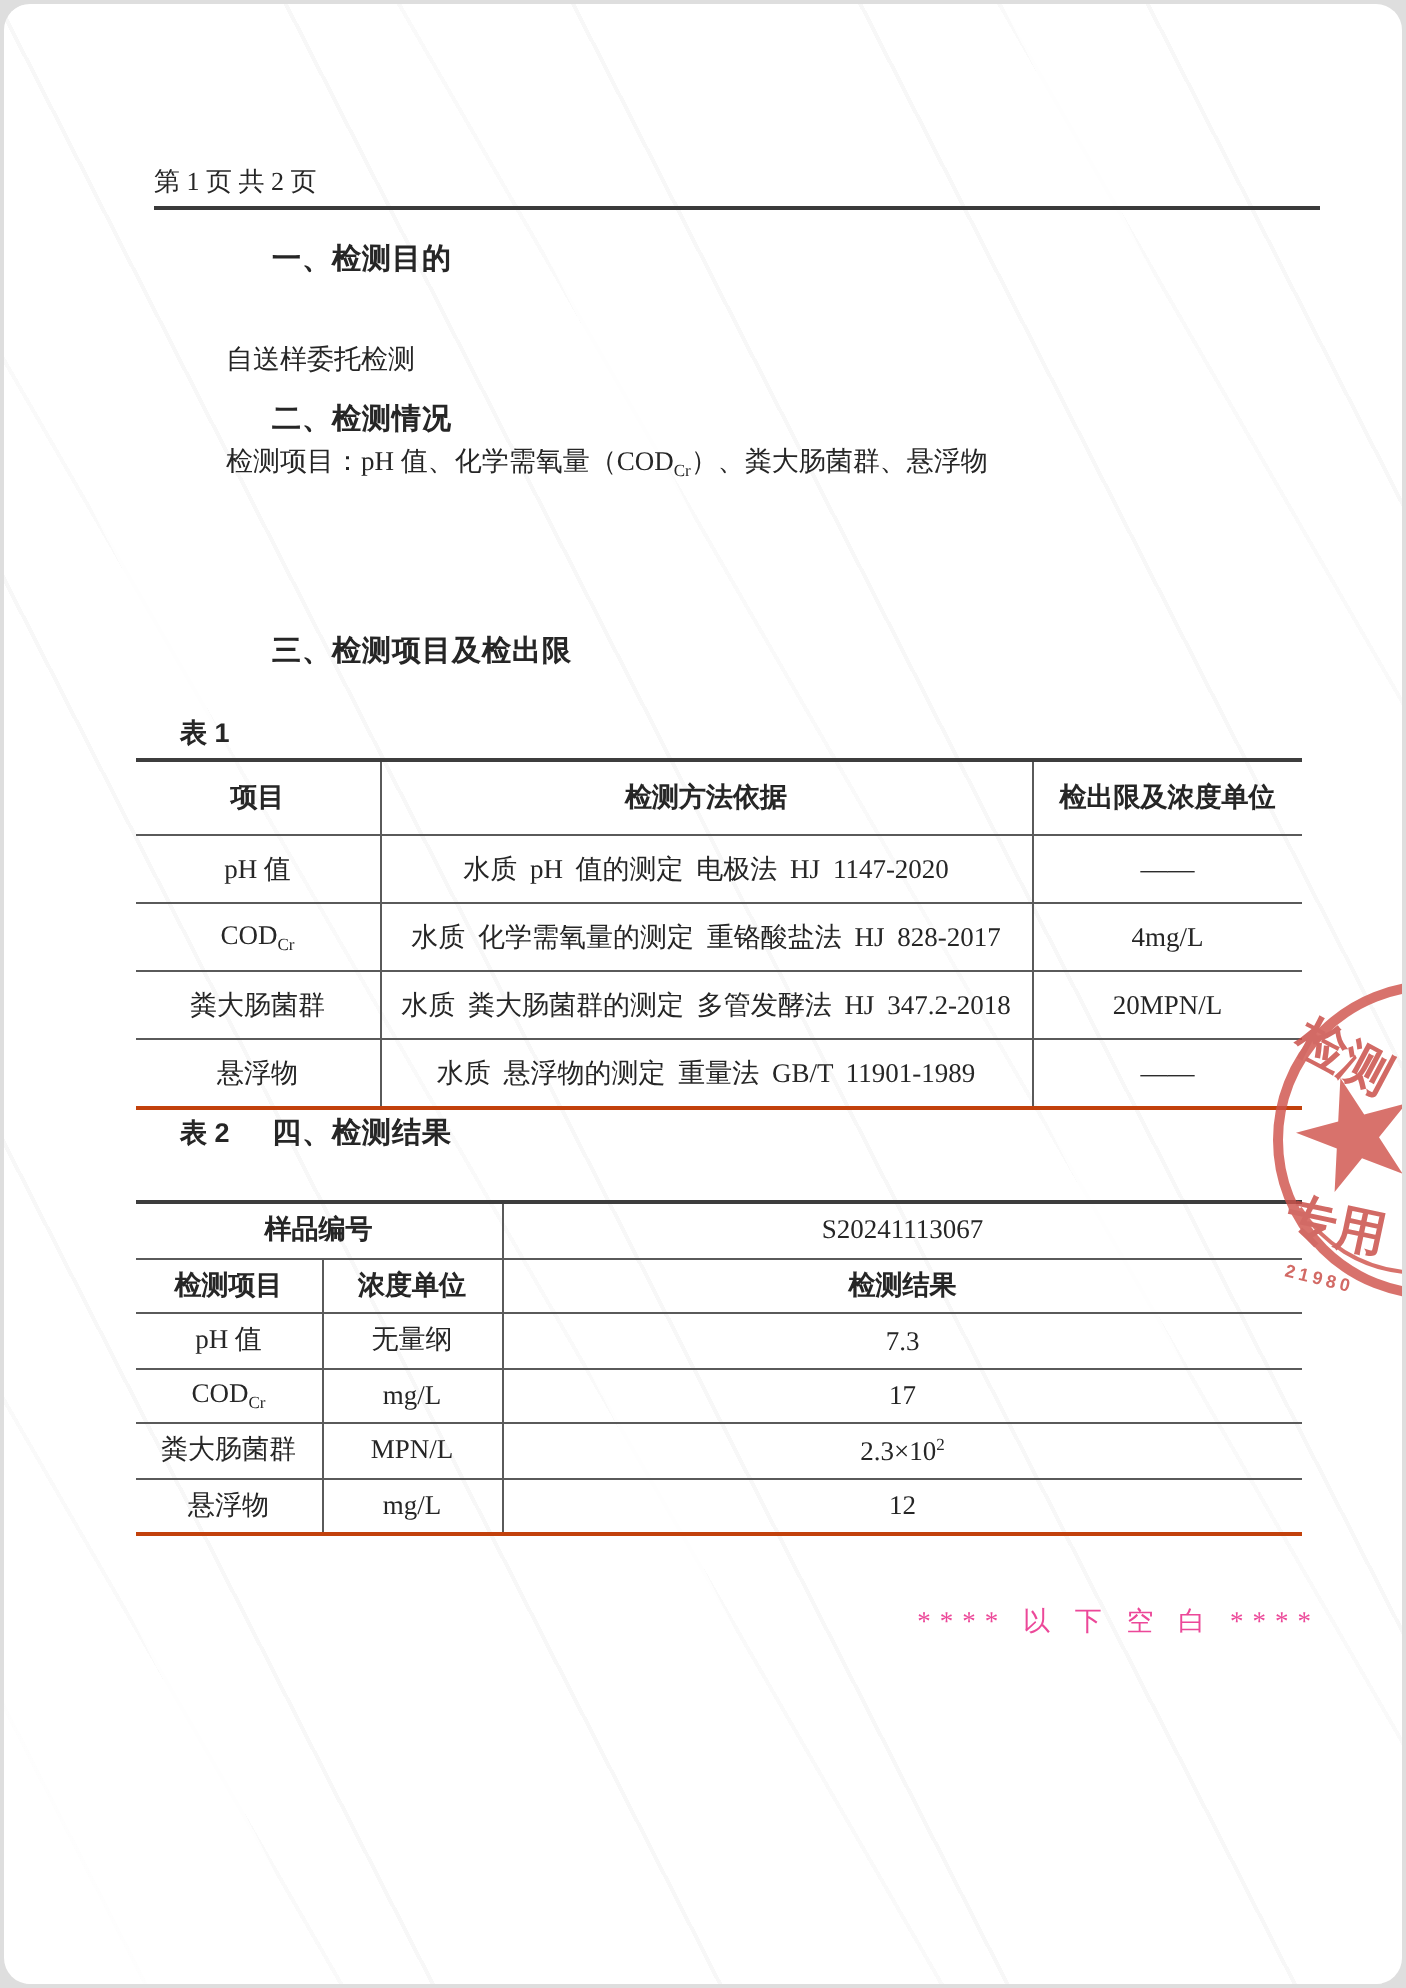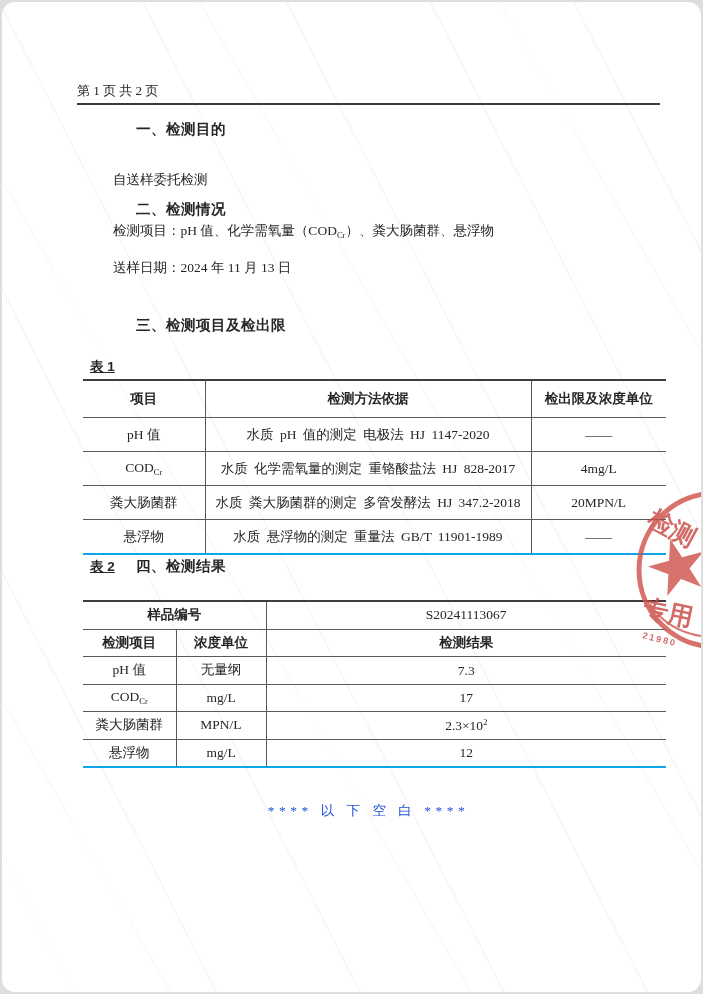--- a/index.html
+++ b/index.html
@@ -14,38 +14,38 @@
       repeating-linear-gradient(60deg, transparent 0 145px, rgba(120,120,120,0.04) 145px 147px, transparent 147px 260px);
   }
   .doc-header { position:absolute; top:80px; left:75px; width:583px;
     display:flex; justify-content:space-between; font-size:13px; }
   .header-rule { position:absolute; top:101px; left:75px; width:583px;
     border-top:2px solid #3a3a3a; height:0; }
   .sec-title { position:absolute; left:88px; font-size:14.5px; font-weight:bold;
     font-family:Liberation Mono, monospace; letter-spacing:0.5px;margin-left:46px; }
   .body-line { position:absolute; left:111px; font-size:13.5px; }
   .tbl-label { position:absolute; left:88px; font-size:13.5px; font-weight:bold;
-    font-family:"Liberation Sans", sans-serif;text-decoration:underline; }
-  table.rtable { position:absolute; left:81px; width:583px; border-collapse:collapse;
-    table-layout:fixed; border-top:2px solid #3d3d3d; border-bottom:2px solid #0ea5e9;
+    font-family:"Liberation Sans", sans-serif; }
+  table.rtable { position:absolute; left:66px; width:583px; border-collapse:collapse;
+    table-layout:fixed; border-top:2px solid #3d3d3d; border-bottom:2px solid #c2410c;
     font-size:13.5px; }
   table.rtable tr:not(:last-child) { border-bottom:1.4px solid #5a5a5a; }
   table.rtable td, table.rtable th { text-align:center; vertical-align:middle;
     padding:0; overflow:hidden; }
   table.rtable td + td, table.rtable td + th, table.rtable th + td,
   table.rtable th + th { border-left:1.4px solid #5a5a5a; }
   table.rtable th { font-weight:bold; font-family:"Liberation Sans", sans-serif; }
   .t1 td, .t1 th { height:33px; }
   .t1 tr.hrow th { height:36px; }
   .t2 td, .t2 th { height:26.5px; }
   td.method { word-spacing:3px; }
   sub { font-size:8.5px; vertical-align:-3px; }
   sup { font-size:8.5px; vertical-align:5px; }
   .footer-note { position:absolute; top:800px; left:75px; width:583px;
-    text-align:center; font-size:13.5px; letter-spacing:4.5px; color:#1d4ed8; }
+    text-align:right; font-size:13.5px; letter-spacing:4.5px; color:#ec4899; }
   .stamp { position:absolute; left:628px; top:480px; width:185px; height:185px;
     opacity:0.82; }
   .stamp .ring { fill:none; stroke:#d0544c; stroke-width:5; }
   .stamp .ring2 { fill:none; stroke:#d0544c; stroke-width:2; }
   .stamp .star { fill:#d0544c; }
   .stamp text { fill:#c94a44; font-family:"Liberation Sans", sans-serif;
     font-weight:bold; }
   .stamp .big { font-size:25px; }
   .stamp .small { font-size:9px; letter-spacing:2px; }
 </style>
@@ -60,21 +60,20 @@
   </div>
   <div class="header-rule"></div>
 
   <div class="sec-title" style="top:118px">一、检测目的</div>
   <div class="body-line" style="top:169px">自送样委托检测</div>
 
   <div class="sec-title" style="top:198px">二、检测情况</div>
   <div class="body-line" style="top:220px">
     <span>检测项目：pH 值、化学需氧量（COD</span><sub>Cr</sub><span>）、粪大肠菌群、悬浮物</span>
   </div>
-  <div class="body-line" style="top:257px">送样日期：2024 年 11 月 13 日</div>
 
   <div class="sec-title" style="top:314px">三、检测项目及检出限</div>
   <div class="tbl-label" style="top:356px">表 1</div>
 
   <table class="rtable t1" style="top:377px">
     <colgroup>
         <col style="width:122px">
         <col style="width:326px">
         <col style="width:135px">
       </colgroup>

